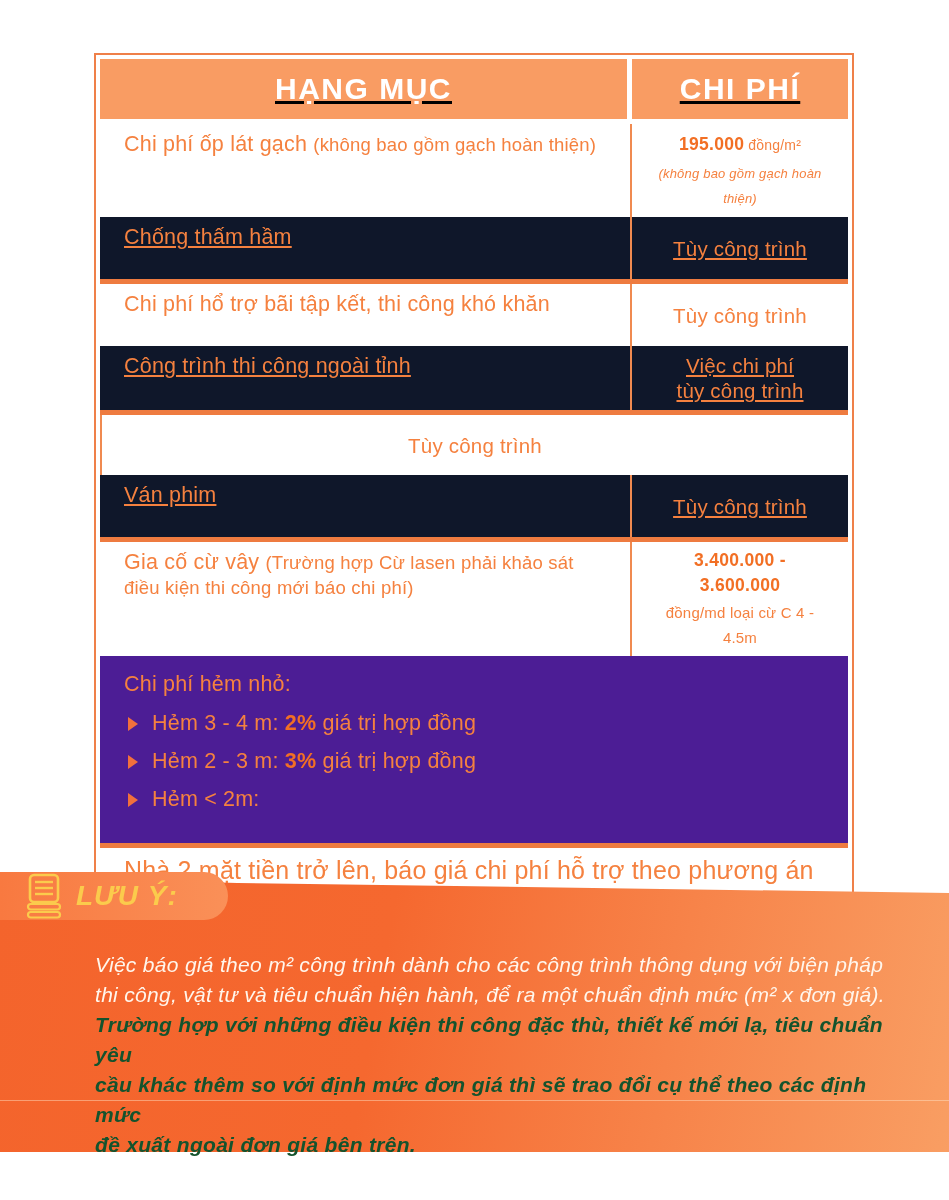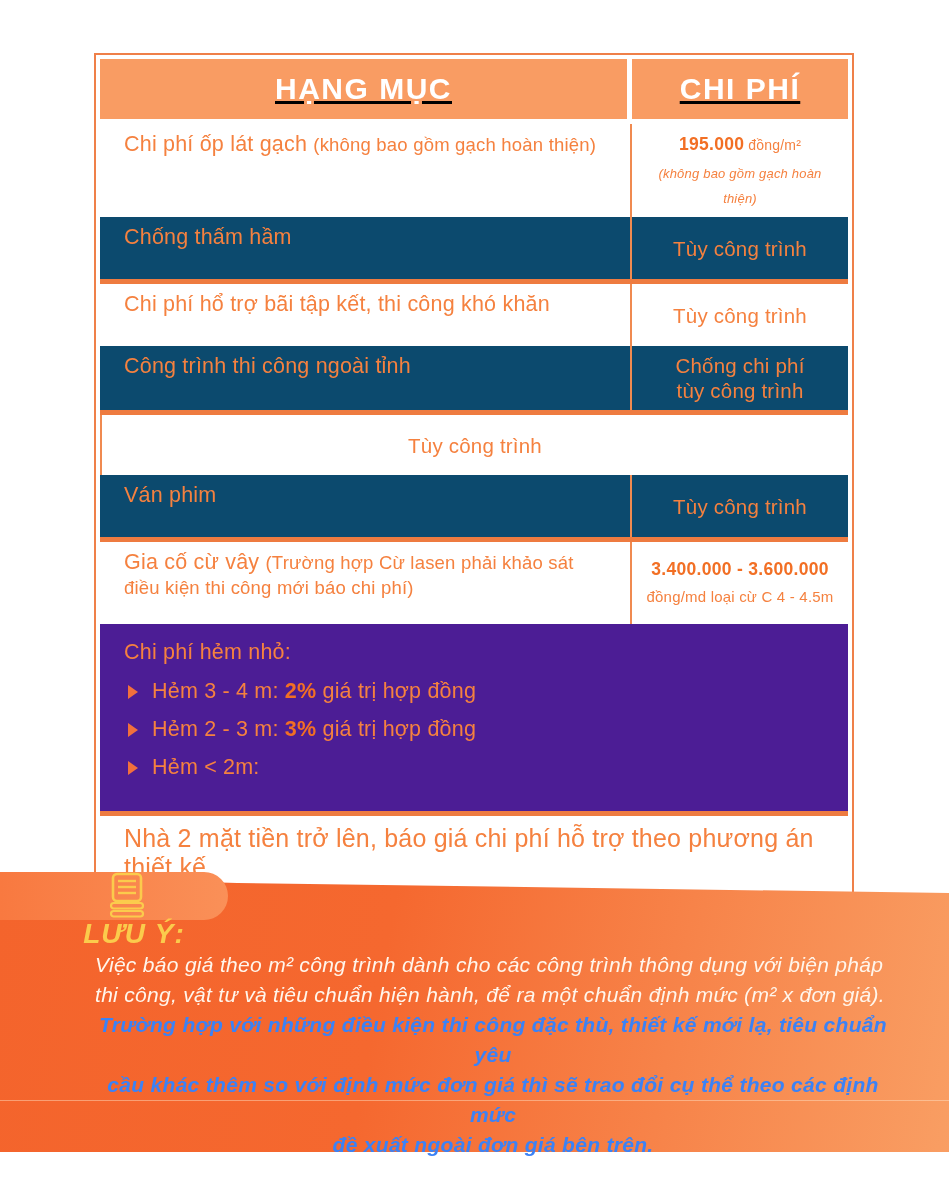--- a/index.html
+++ b/index.html
@@ -16,28 +16,28 @@
   }
   .thead{display:flex;height:60px;margin-bottom:5px;text-decoration:underline;}
   .th{
     background:#F99C63;color:#ffffff;font-weight:bold;font-size:30px;
     letter-spacing:1.5px;display:flex;align-items:center;justify-content:center;
   }
   .th-left{width:527px;margin-right:5px;}
   .th-right{flex:1;}
   .tgroup + .tgroup{border-top:5px solid #EE7B40;}
   .trow{display:flex;}
-  .trow.alt .cell{background:#0c4a6e;}
+  .trow.alt .cell{background:#0f172a;text-decoration:underline;}
   .cell{
     display:flex;align-items:center;box-sizing:border-box;color:#F5813F;
     letter-spacing:.2px;
   }
   .cell-l{width:530px;padding:8px 26px 24px 24px;font-size:21.5px;line-height:24px;display:block;}
   .cell-r{flex:1;border-left:2px solid #F08A50;justify-content:center;text-align:center;
-    flex-direction:column;font-size:20.5px;line-height:25px;padding:6px 11px;}
+    flex-direction:column;font-size:20.5px;line-height:25px;padding:6px 20px;}
   .h66{min-height:66px;} .h64{min-height:64px;} .h62{min-height:62px;} .h60{min-height:60px;}
   .label-note{font-size:18.5px;}
   .price-strong{color:#F26F24;font-weight:bold;font-size:17.5px;letter-spacing:.3px;}
   .price-unit{font-size:14px;color:#F5813F;font-weight:normal;}
   .price-note{font-size:13px;font-style:italic;color:#F5813F;margin-top:3px;}
   .price-unit2{font-size:15px;color:#F5813F;margin-top:2px;}
   
   .hem{background:#4c1d95;padding:16px 24px 18px 24px;min-height:172px;box-sizing:border-box;
        color:#F5813F;font-size:21.5px;letter-spacing:.2px;}
   .hem-heading{margin-bottom:14px;}
@@ -55,33 +55,33 @@
     position:absolute;left:0;top:876px;width:949px;height:276px;
     background:linear-gradient(100deg,#F4642C 0%,#F5682F 40%,#F99E63 100%);
     clip-path:polygon(0 0,25% 7px,100% 17px,100% 100%,0 100%);
   }
   .note-divider{position:absolute;left:0;top:1100px;width:949px;height:1px;
     background:rgba(255,230,205,0.45);}
   .note-tab{
     position:absolute;left:0;top:872px;width:228px;height:48px;
     border-radius:0 24px 24px 0;
     background:linear-gradient(90deg,#F87940,#FA9058);
-    display:flex;align-items:center;padding-left:26px;box-sizing:border-box;flex-direction:column;
+    display:flex;align-items:center;padding-left:26px;box-sizing:border-box;
   }
   .note-tab-label{
     color:#FBCB4C;font-size:28px;font-weight:bold;font-style:italic;
     letter-spacing:1px;margin-left:14px;white-space:nowrap;
   }
   .book-icon{flex:0 0 auto;}
   .note-text{
     position:absolute;left:95px;top:950px;width:796px;
     font-style:italic;font-size:21px;line-height:30px;letter-spacing:.3px;
   }
   .note-line-white{color:#FFF6EC;}
-  .note-line-yellow{color:#3b82f6;font-weight:bold;text-align:center;}
+  .note-line-yellow{color:#14532d;font-weight:bold;}
 </style>
 </head>
 <body>
 
 <div class="price-table">
 
   <div class="thead">
     <div class="th th-left">HẠNG MỤC</div>
     <div class="th th-right">CHI PHÍ</div>
   </div>
@@ -113,21 +113,21 @@
       </div>
       <div class="cell cell-r h62">
         <span>Tùy công trình</span>
       </div>
     </div>
     <div class="trow alt">
       <div class="cell cell-l h64">
         <span>Công trình thi công ngoài tỉnh</span>
       </div>
       <div class="cell cell-r h64">
-        <div>Chống chi phí</div>
+        <div>Việc chi phí</div>
         <div>tùy công trình</div>
       </div>
     </div>
   </div>
 
   <div class="tgroup">
     <div class="trow">
       <div class="cell cell-r h60">
         <span>Tùy công trình</span>
       </div>

